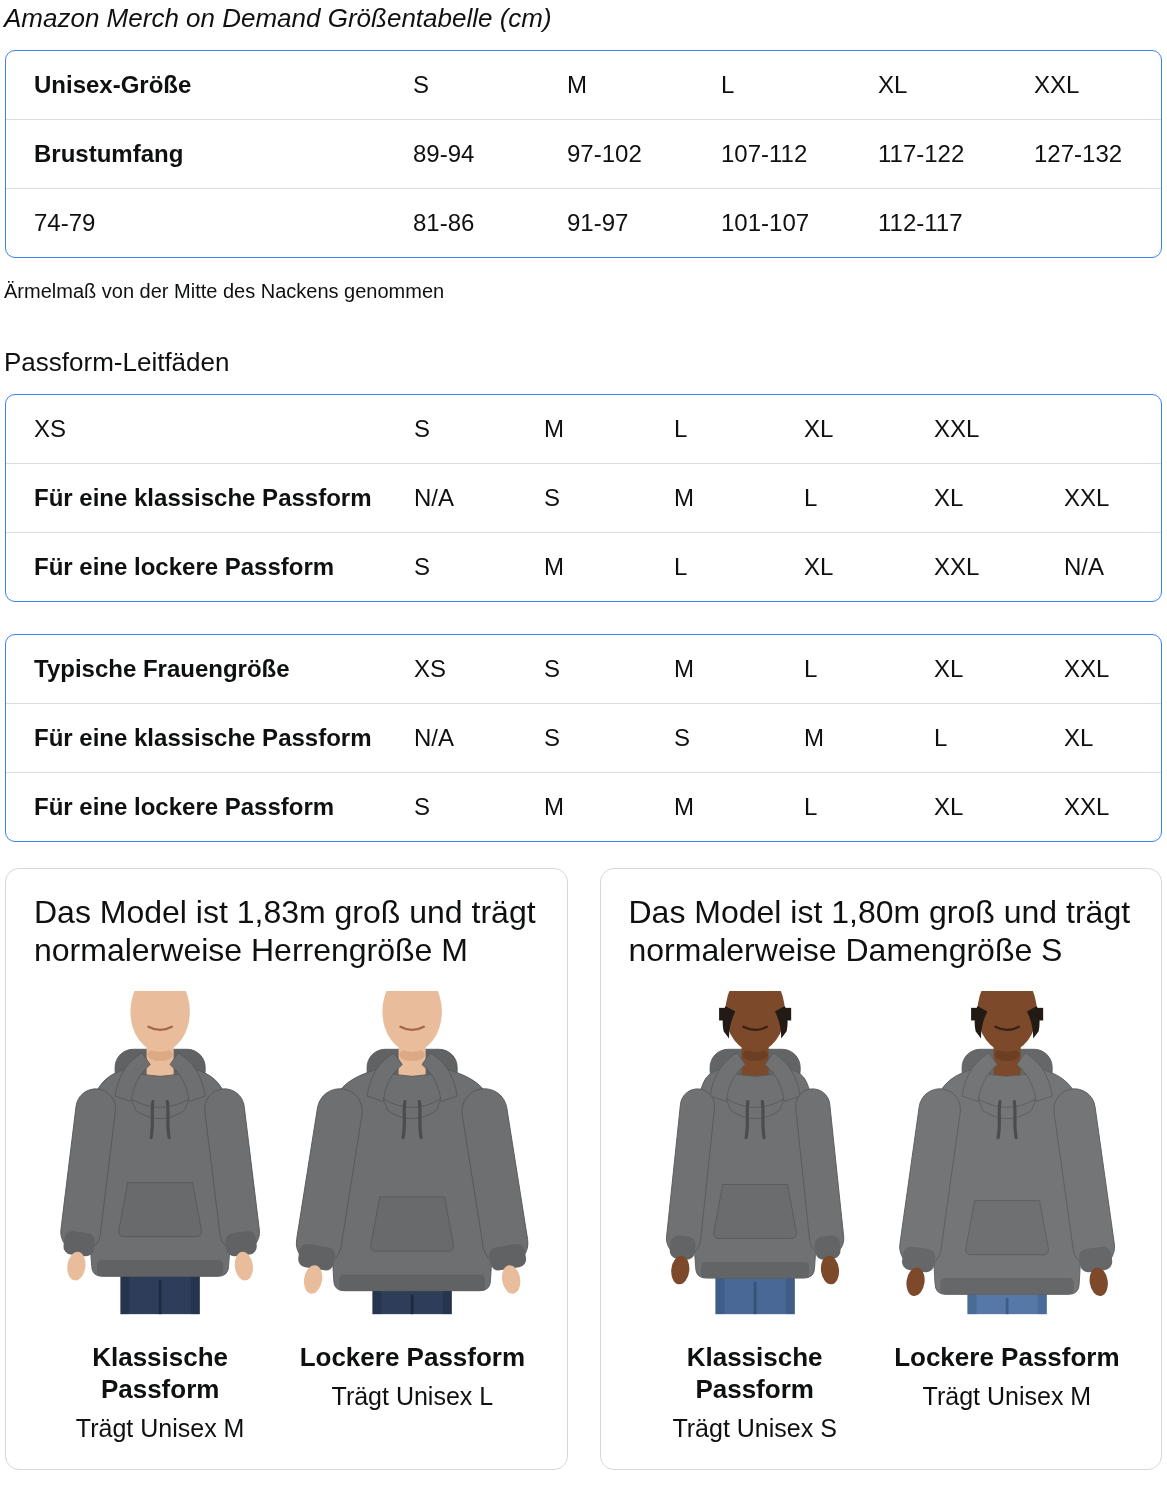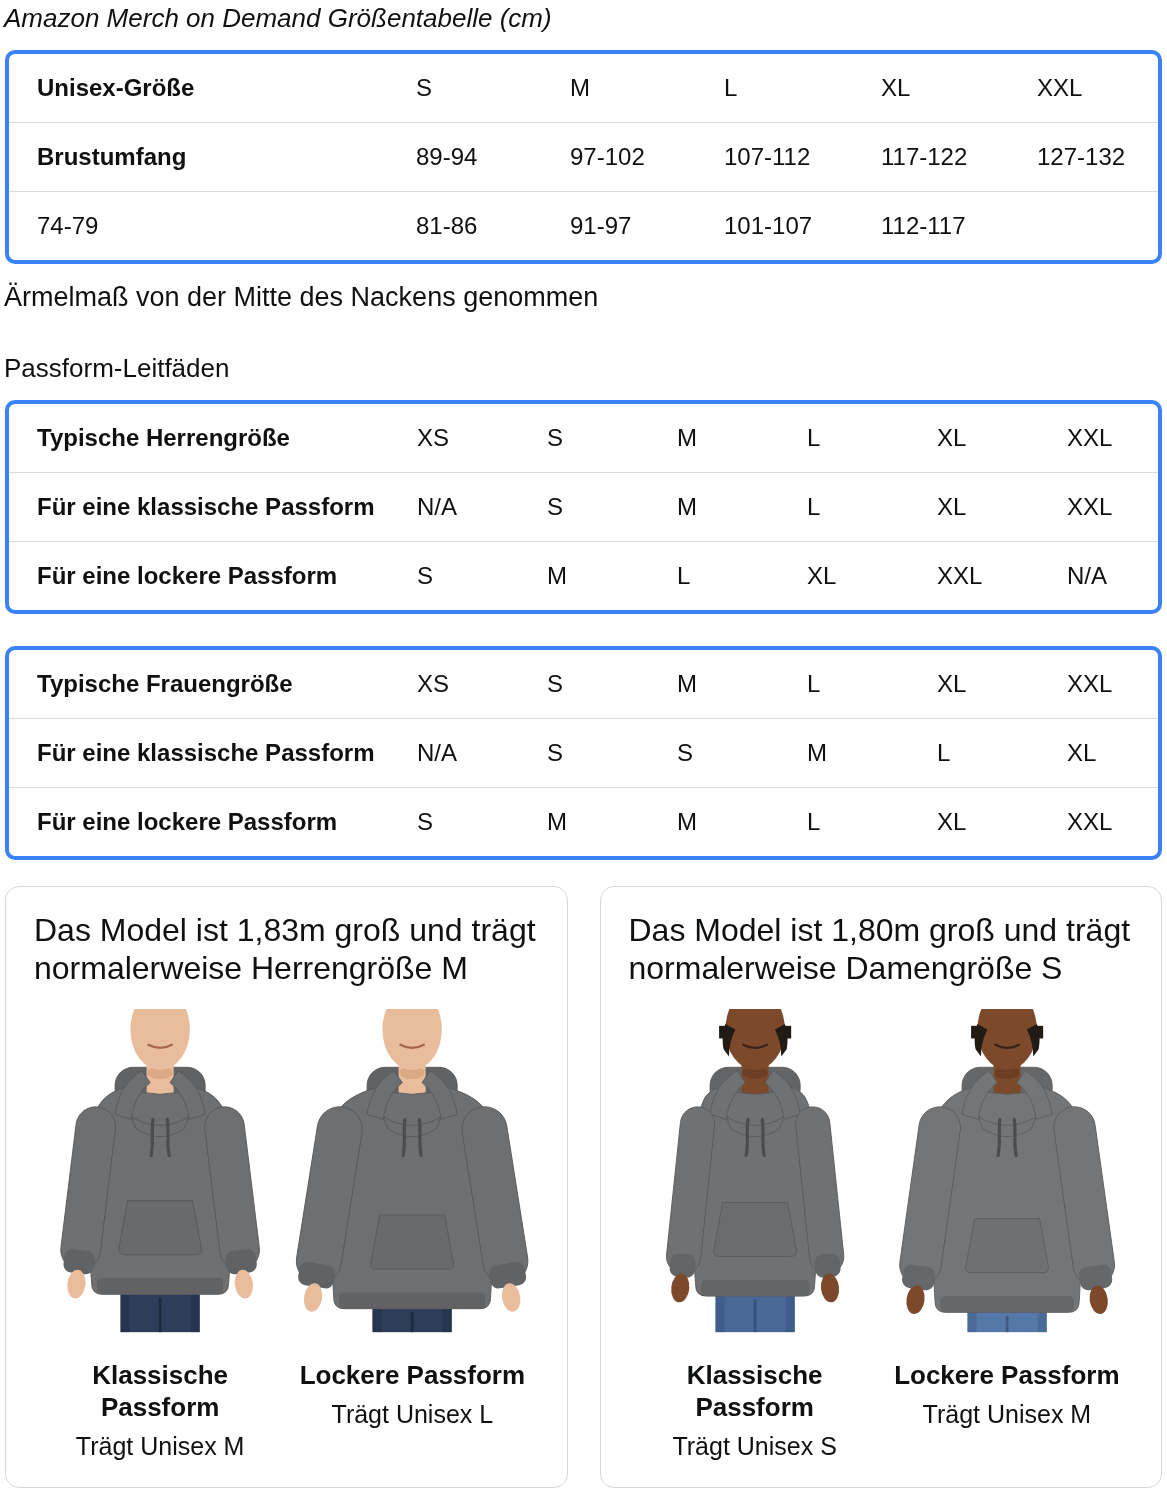--- a/index.html
+++ b/index.html
@@ -7,35 +7,35 @@
     width:1167px;min-height:1500px;
     font-family:"Liberation Sans",sans-serif;
     color:#0f1111;
     -webkit-font-smoothing:antialiased;
   }
   .page{padding-top:2px;}
   .page-title{font-size:26px;font-weight:400;margin:0 0 0 4px;line-height:32px;font-style:italic;}
 
   
   .tbl{
-    border:4px solid #3b82f6;border-radius:10px;background:#fff;
+    border:1px solid #3b82f6;border-radius:10px;background:#fff;
     margin:16px 5px 0 5px;overflow:hidden;
   }
   .trow{
     display:grid;align-items:center;
     min-height:68px;padding-left:28px;
     font-size:24px;line-height:30px;
   }
   .trow + .trow{border-top:1px solid #d9dddd;}
   .t5{grid-template-columns:379px 154px 154px 157px 156px 1fr;}
   .t6{grid-template-columns:380px 130px 130px 130px 130px 130px 1fr;}
   .tlabel{font-weight:700;padding-right:10px;}
   .tval{font-weight:400;}
 
-  .note{font-size:27px;margin:18px 0 0 4px;line-height:30px;}
+  .note{font-size:20px;margin:18px 0 0 4px;line-height:30px;}
   .fit-heading{font-size:26px;font-weight:400;margin:40px 0 0 4px;line-height:32px;}
 
   .tbl.second{margin-top:16px;}
   .tbl.third{margin-top:32px;}
 
   
   .cards{display:flex;gap:32px;margin:26px 5px 0 5px;}
   .card{
     flex:1 1 0;border:1px solid #d5d9d9;border-radius:14px;
     padding:24px 28px 26px 28px;background:#fff;
@@ -81,21 +81,20 @@
       <div class="tval">112-117</div>
     </div>
   </section>
 
   <p class="note">Ärmelmaß von der Mitte des Nackens genommen</p>
 
   <h2 class="fit-heading">Passform-Leitfäden</h2>
 
   <section class="tbl second">
     <div class="trow t6">
-      <div class="tlabel">Typische Herrengröße</div>
       <div class="tval">XS</div>
       <div class="tval">S</div>
       <div class="tval">M</div>
       <div class="tval">L</div>
       <div class="tval">XL</div>
       <div class="tval">XXL</div>
     </div>
     <div class="trow t6">
       <div class="tlabel">Für eine klassische Passform</div>
       <div class="tval">N/A</div>

